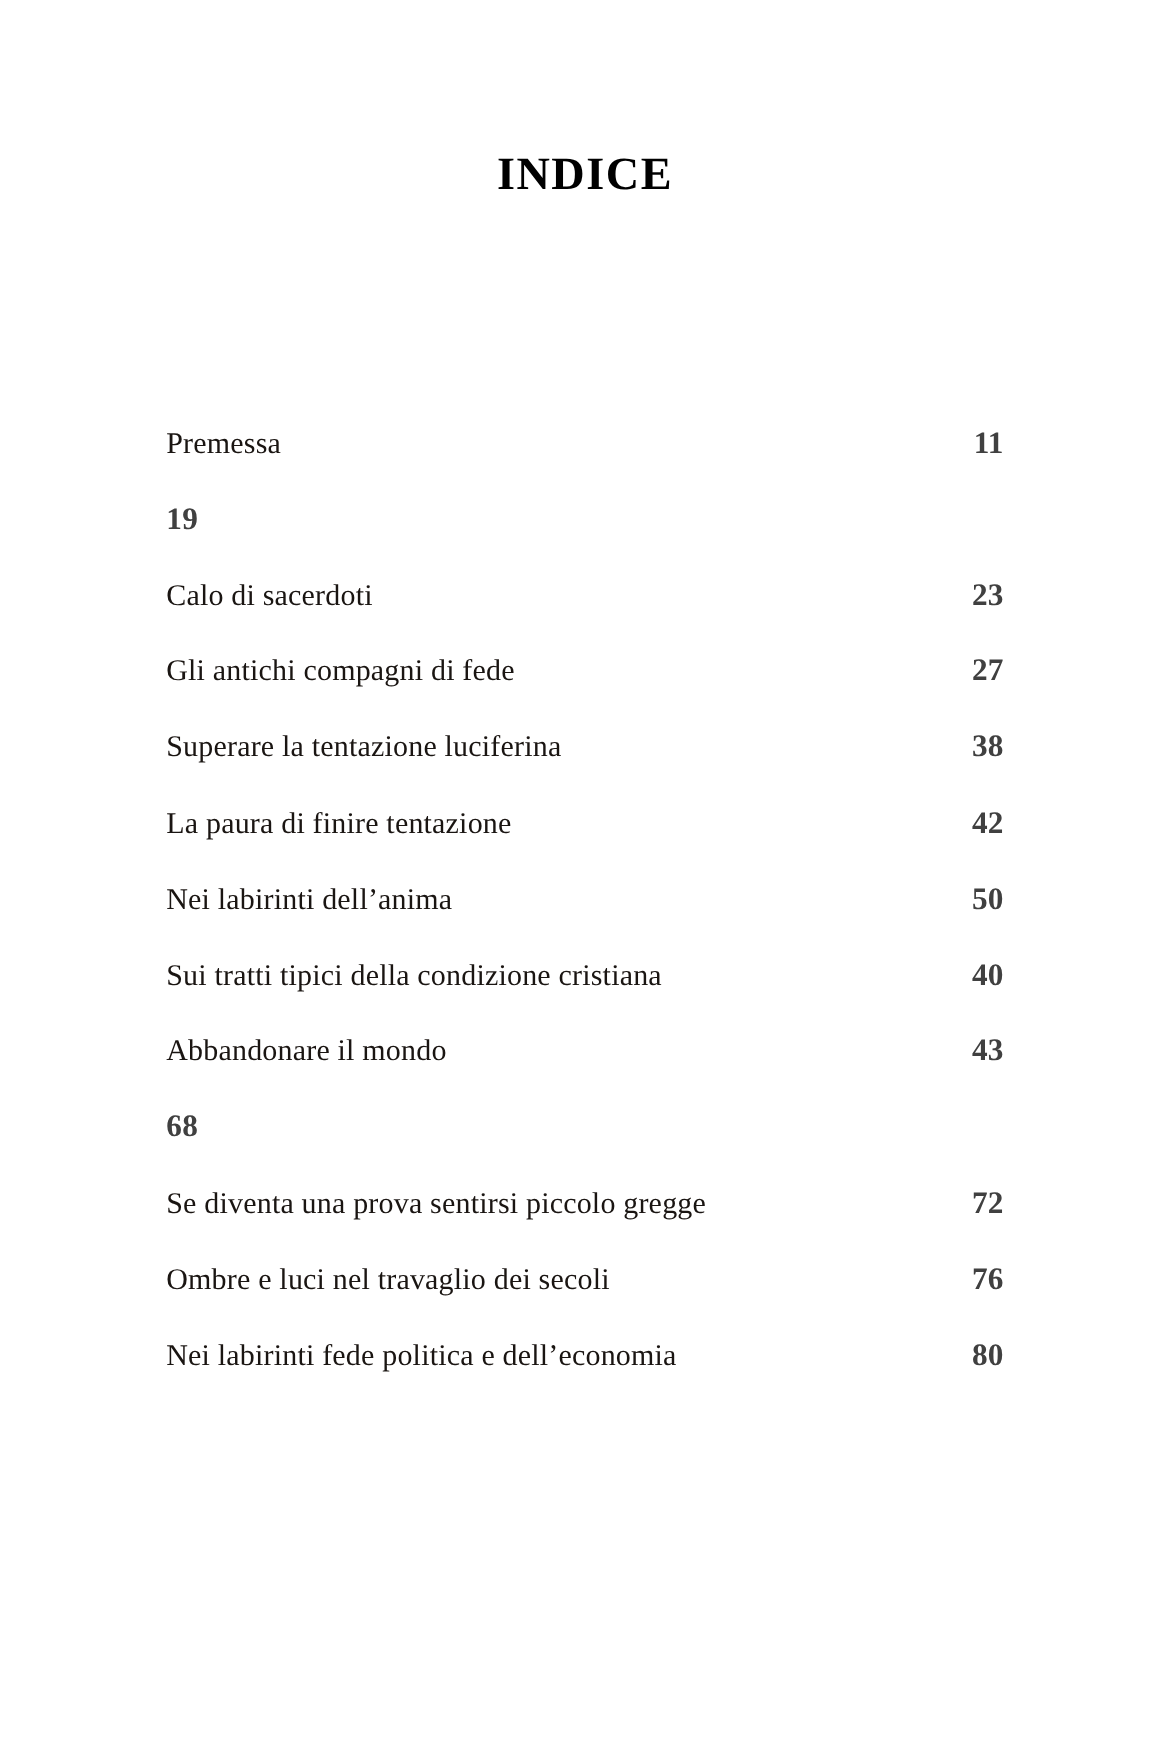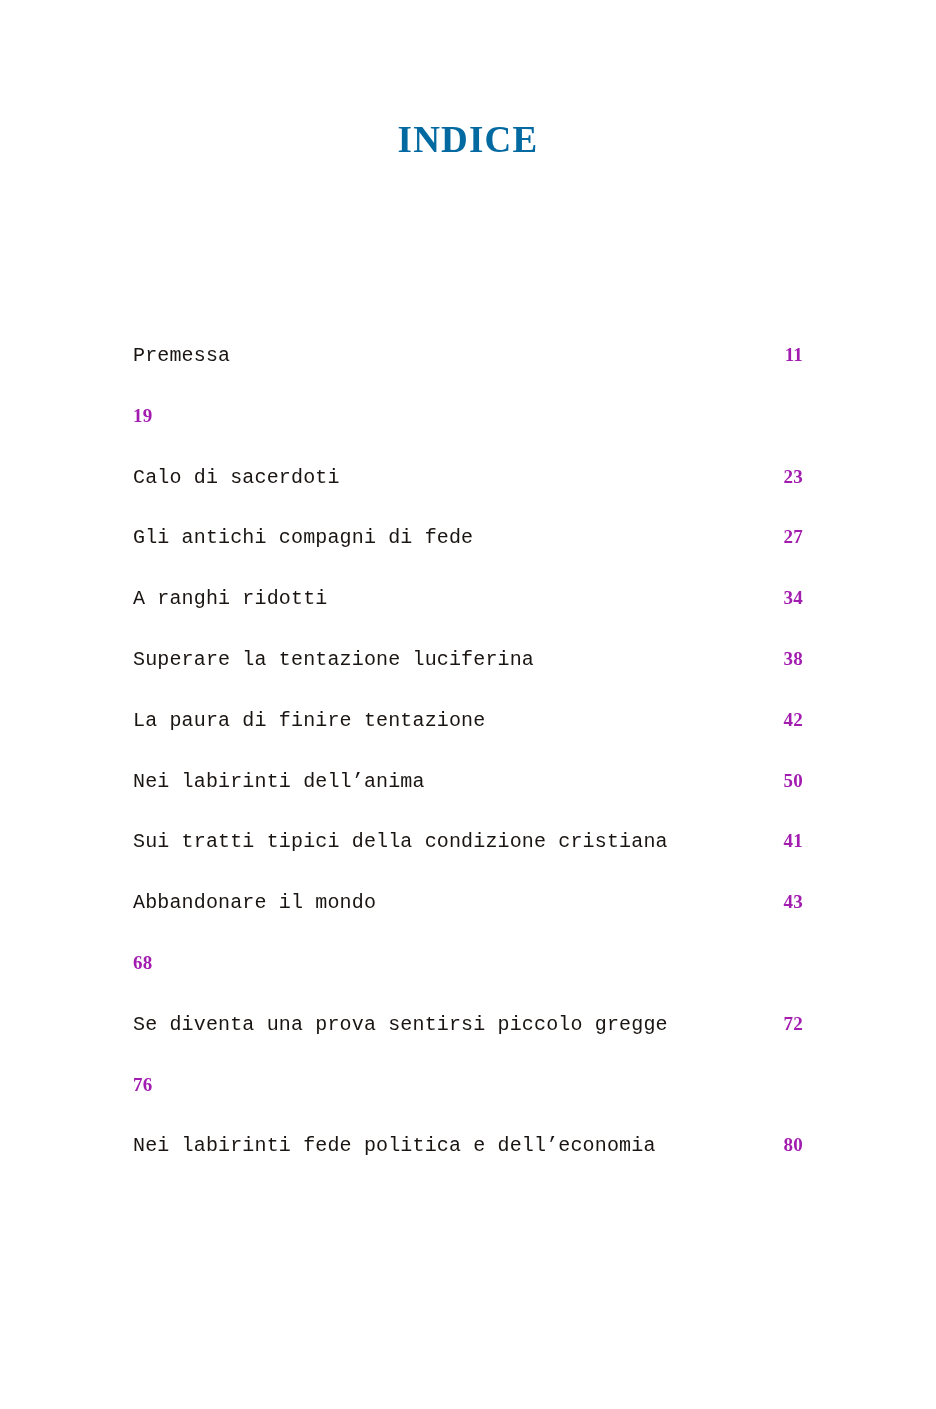--- a/index.html
+++ b/index.html
@@ -24,21 +24,21 @@
   .toc-title {
     position: absolute;
     top: 118px;
     left: 0;
     width: 936px;
     text-align: center;
     font-family: "Liberation Serif", "DejaVu Serif", serif;
     font-size: 37px;
     font-weight: bold;
     letter-spacing: 1.2px;
-    color: #0369a1;
+    color: #000000;
     line-height: 44px;
   }
 
   
   .toc-list {
     position: absolute;
     top: 338px;
     left: 133px;
     width: 670px;
   }
@@ -46,32 +46,32 @@
   .toc-entry {
     display: flex;
     align-items: baseline;
     justify-content: space-between;
     height: 60.8px;
     line-height: 34px;
     white-space: nowrap;
   }
 
   .toc-entry-label {
-    font-family: Liberation Mono, monospace;
-    font-size: 20px;
+    font-family: Liberation Serif, serif;
+    font-size: 24px;
     font-weight: normal;
     color: #1a1512;
     letter-spacing: 0.15px;
   }
 
   .toc-entry-page {
     font-family: "Liberation Serif", "DejaVu Serif", serif;
-    font-size: 19px;
+    font-size: 25px;
     font-weight: bold;
-    color: #a21caf;
+    color: #404040;
     letter-spacing: 0.2px;
     text-align: right;
     flex: 0 0 auto;
   }
 </style>
 </head>
 <body>
 
 <div class="page">
 
@@ -88,51 +88,48 @@
       </div>
       <div class="toc-entry">
         <span class="toc-entry-label">Calo di sacerdoti</span>
         <span class="toc-entry-page">23</span>
       </div>
       <div class="toc-entry">
         <span class="toc-entry-label">Gli antichi compagni di fede</span>
         <span class="toc-entry-page">27</span>
       </div>
       <div class="toc-entry">
-        <span class="toc-entry-label">A ranghi ridotti</span>
-        <span class="toc-entry-page">34</span>
-      </div>
-      <div class="toc-entry">
         <span class="toc-entry-label">Superare la tentazione luciferina</span>
         <span class="toc-entry-page">38</span>
       </div>
       <div class="toc-entry">
         <span class="toc-entry-label">La paura di finire tentazione</span>
         <span class="toc-entry-page">42</span>
       </div>
       <div class="toc-entry">
         <span class="toc-entry-label">Nei labirinti dell’anima</span>
         <span class="toc-entry-page">50</span>
       </div>
       <div class="toc-entry">
         <span class="toc-entry-label">Sui tratti tipici della condizione cristiana</span>
-        <span class="toc-entry-page">41</span>
+        <span class="toc-entry-page">40</span>
       </div>
       <div class="toc-entry">
         <span class="toc-entry-label">Abbandonare il mondo</span>
         <span class="toc-entry-page">43</span>
       </div>
       <div class="toc-entry">
         <span class="toc-entry-page">68</span>
       </div>
       <div class="toc-entry">
         <span class="toc-entry-label">Se diventa una prova sentirsi piccolo gregge</span>
         <span class="toc-entry-page">72</span>
       </div>
       <div class="toc-entry">
+        <span class="toc-entry-label">Ombre e luci nel travaglio dei secoli</span>
         <span class="toc-entry-page">76</span>
       </div>
       <div class="toc-entry">
         <span class="toc-entry-label">Nei labirinti fede politica e dell’economia</span>
         <span class="toc-entry-page">80</span>
       </div>
     </div>
 
 </div>
 

